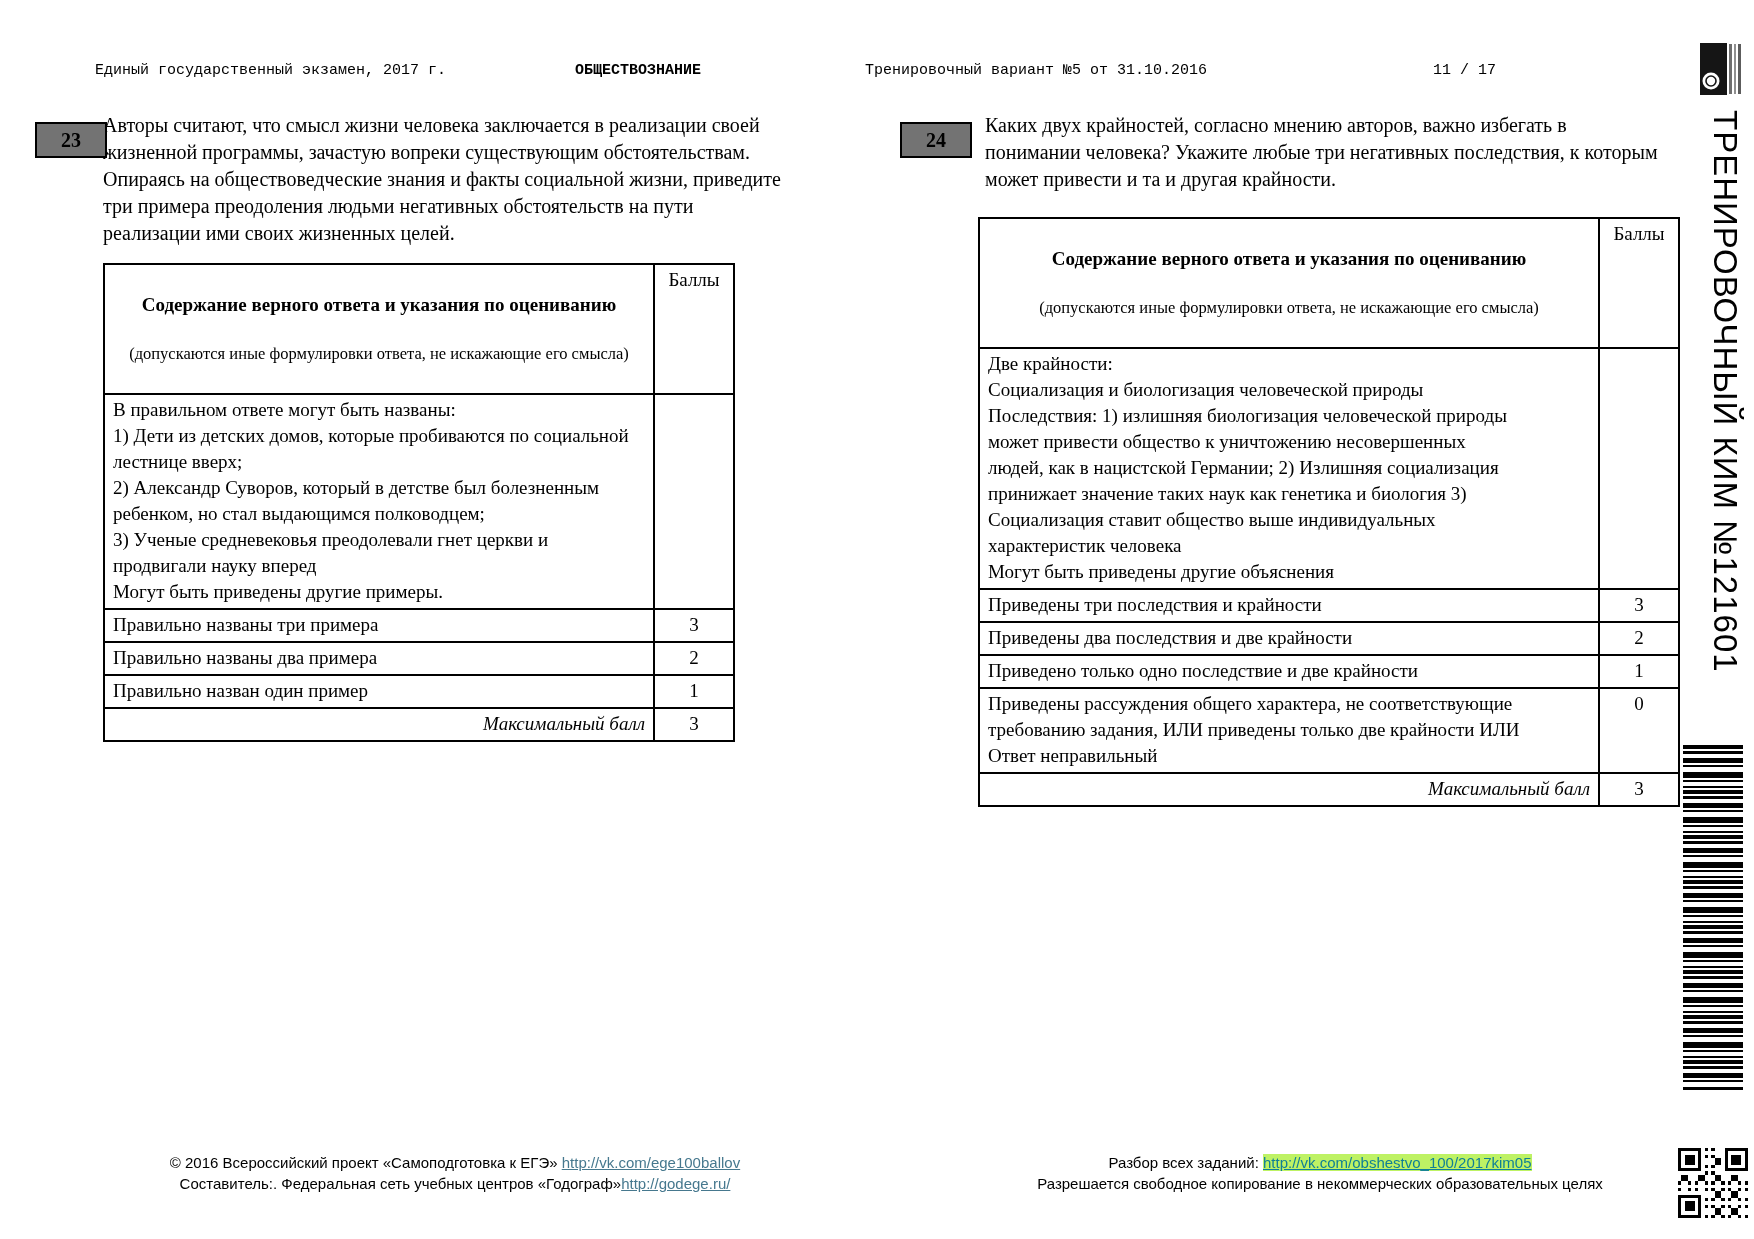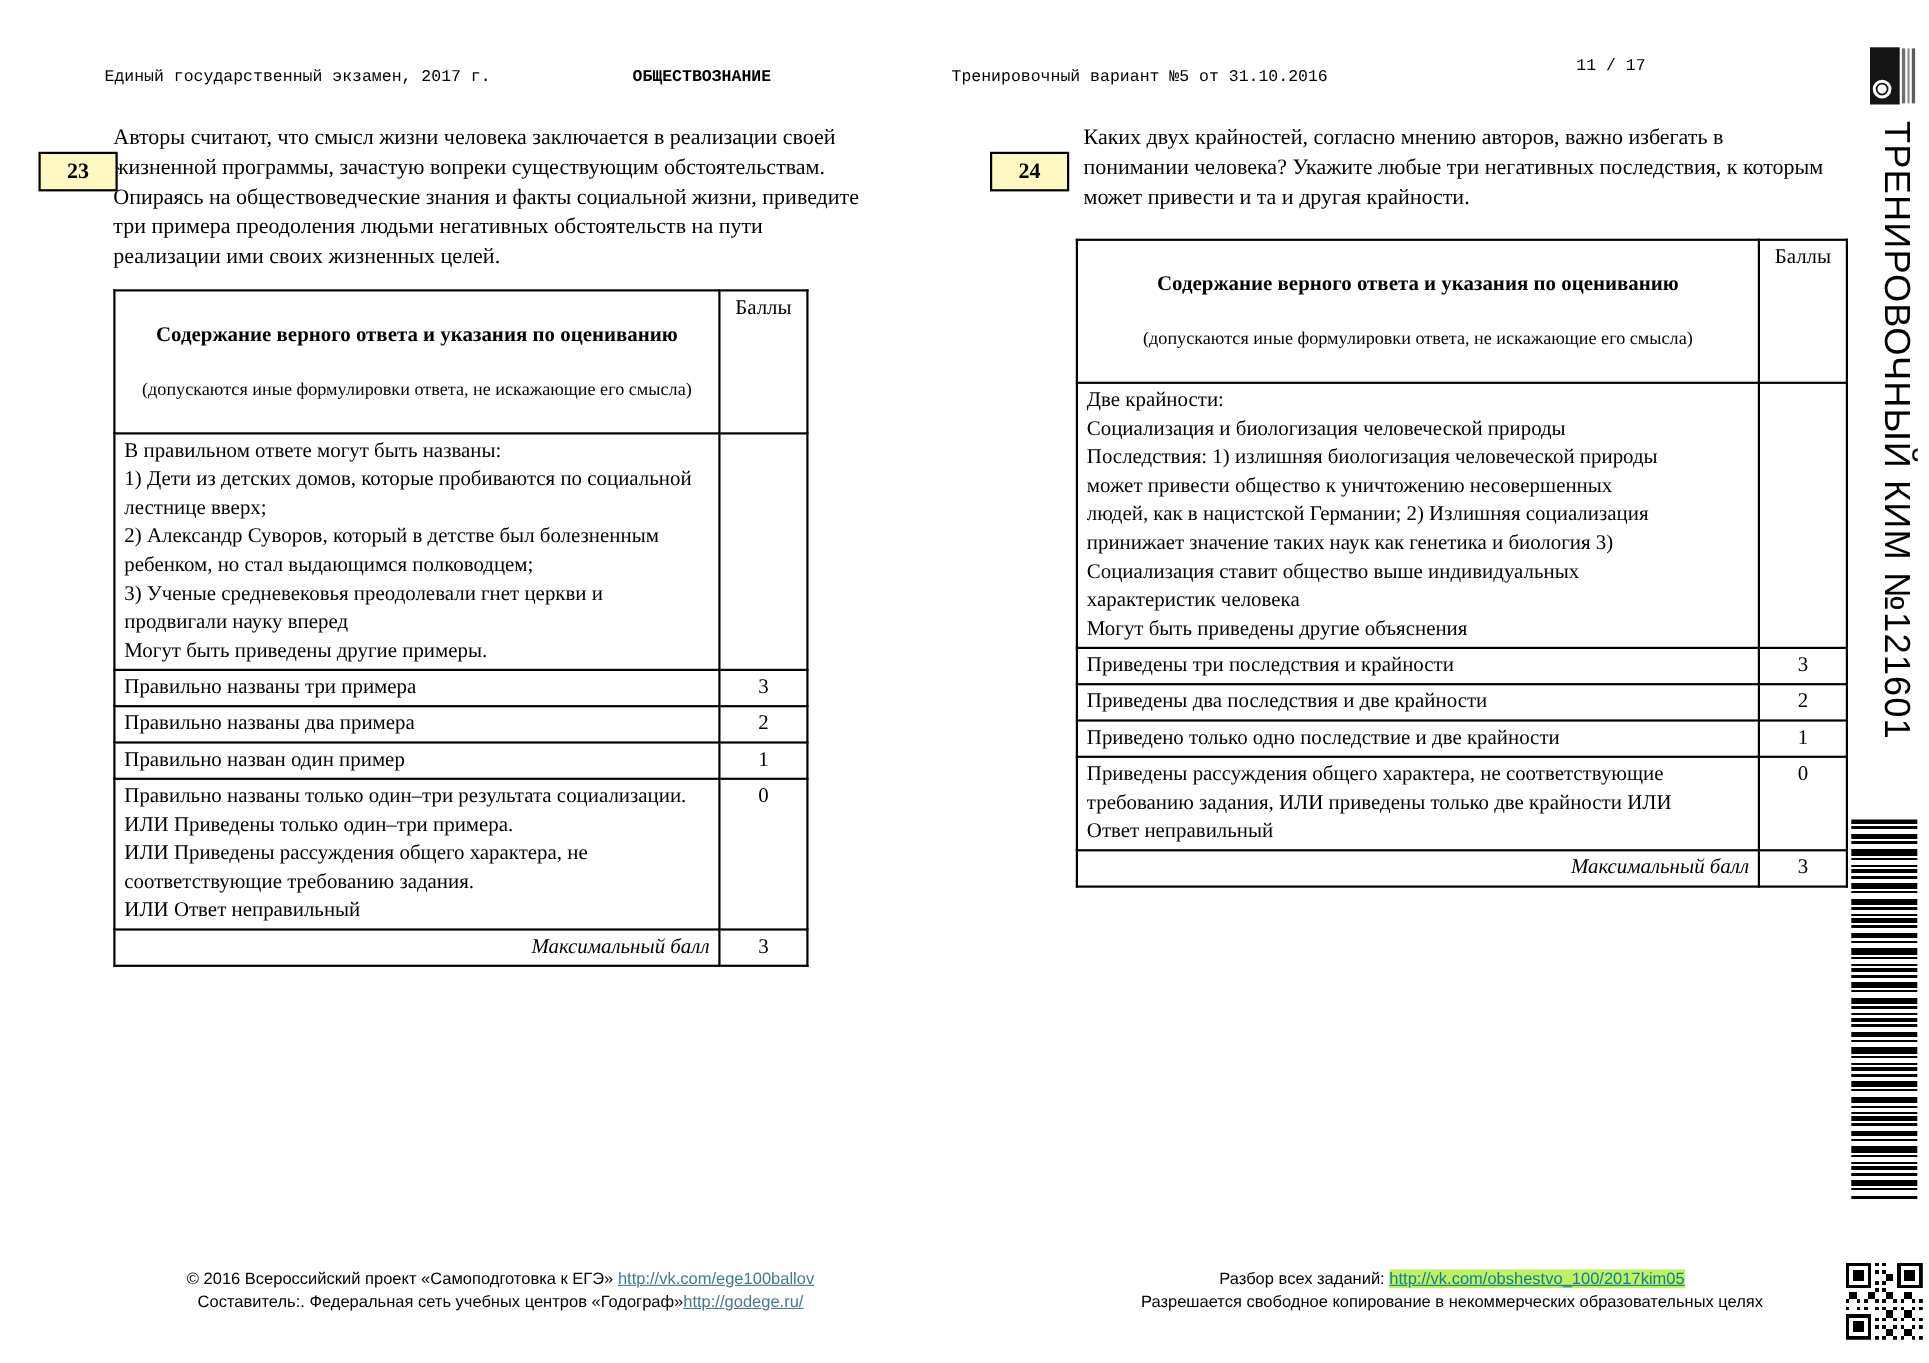--- a/index.html
+++ b/index.html
@@ -5,30 +5,30 @@
   html,body{margin:0;padding:0;}
   body{
     width:1754px;height:1239px;position:relative;background:#fff;color:#000;
     font-family:"Liberation Serif", serif;overflow:hidden;
   }
   
   .hdr{position:absolute;font-family:Liberation Mono, monospace;font-size:15px;white-space:nowrap;}
   .hdr-left{left:95px;top:62px;}
   .hdr-center{left:575px;top:62px;font-weight:700;}
   .hdr-variant{left:865px;top:62px;}
-  .hdr-page{left:1433px;top:52px;}
+  .hdr-page{left:1433px;top:62px;}
   .logo{position:absolute;left:1700px;top:42px;width:42px;height:54px;}
   
   .qblock{position:absolute;}
   .q23{left:35px;top:112px;width:800px;}
   .q24{left:900px;top:112px;width:800px;}
   .qnum{
     position:absolute;left:0;top:10px;width:68px;height:32px;border:2px solid #000;
     display:flex;align-items:center;justify-content:center;
-    font-weight:700;font-size:20px;background:#fef9c3;margin-top:16px;
+    font-weight:700;font-size:20px;background:#737373;
   }
   .qtext{
     margin-left:68px;font-size:20px;line-height:27px;white-space:pre-line;width:720px;
   }
   .q24 .qtext{margin-left:85px;width:712px;}
   
   table.crit{border-collapse:collapse;margin-top:16px;}
   .q23 table.crit{margin-left:68px;}
   .q24 table.crit{margin-left:78px;margin-top:24px;}
   table.crit td,table.crit th{border:2px solid #000;vertical-align:top;padding:2px 8px 3px 8px;font-weight:normal;}
@@ -110,28 +110,20 @@
       <td class="content-col">Правильно названы три примера</td>
       <td class="score-col">3</td>
     </tr>
     <tr>
       <td class="content-col">Правильно названы два примера</td>
       <td class="score-col">2</td>
     </tr>
     <tr>
       <td class="content-col">Правильно назван один пример</td>
       <td class="score-col">1</td>
-    </tr>
-    <tr>
-      <td class="content-col">Правильно названы только один–три результата социализации.
-ИЛИ Приведены только один–три примера.
-ИЛИ Приведены рассуждения общего характера, не
-соответствующие требованию задания.
-ИЛИ Ответ неправильный</td>
-      <td class="score-col">0</td>
     </tr>
     <tr>
       <td class="content-col max-label">Максимальный балл</td>
       <td class="score-col">3</td>
     </tr>
   </tbody>
     </table>
 </div>
 
 <div class="qblock q24">

